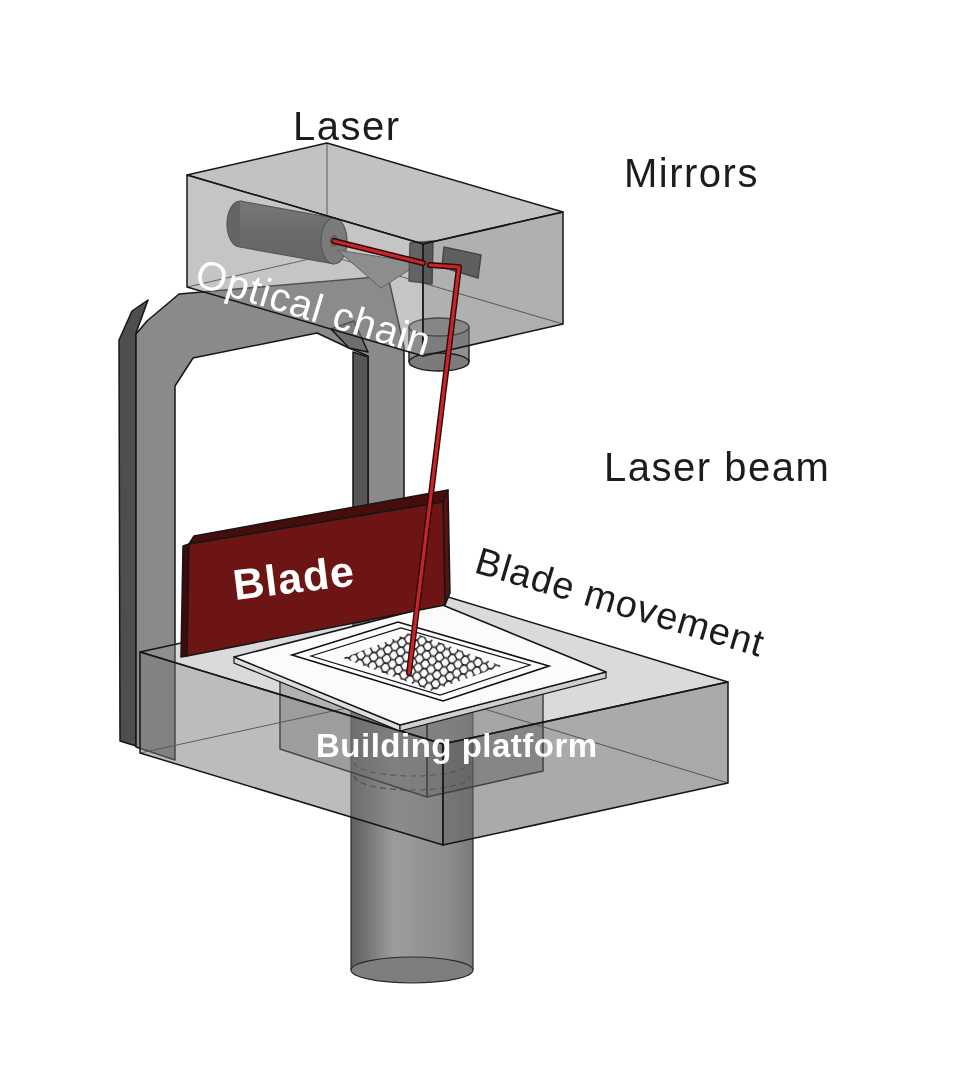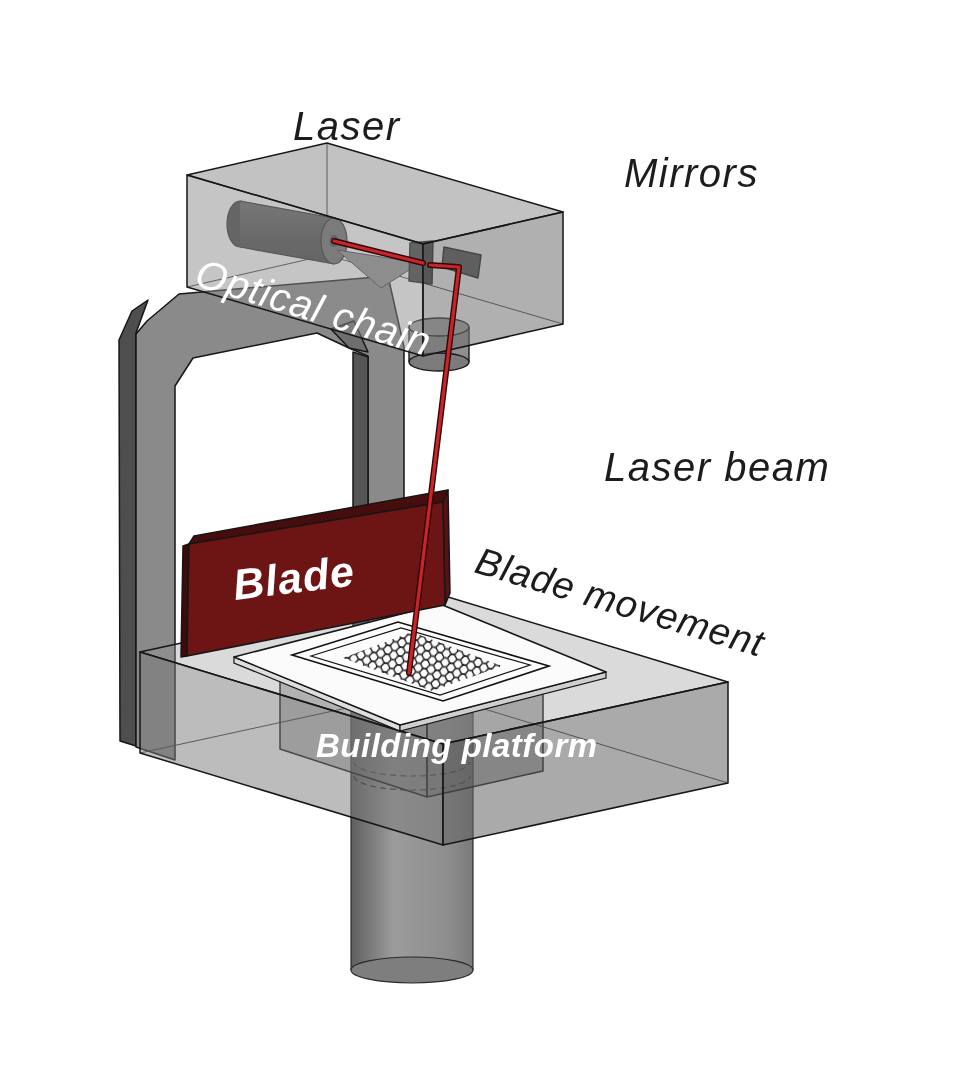--- a/index.html
+++ b/index.html
@@ -3,21 +3,21 @@
 <meta charset="utf-8">
 <title>Diagram</title>
 <style>
   html, body {
     margin: 0; padding: 0;
     width: 961px; height: 1080px;
     background: #ffffff;
     font-family: "Liberation Sans", sans-serif;
     overflow: hidden;
   }
-  .stage { position: relative; width: 961px; height: 1080px; font-style: italic; }
+  .stage { position: relative; width: 961px; height: 1080px; }
   svg { position: absolute; left: 0; top: 0; }
   .lbl-black {
     font-size: 40px; font-weight: 400; fill: #1c1c1c; letter-spacing: 1.5px;
   }
   .lbl-black-sm {
     font-size: 38px; font-weight: 400; fill: #1c1c1c; letter-spacing: 1px;
   }
   .lbl-white {
     font-size: 40px; font-weight: 400; fill: #ffffff; letter-spacing: 1px;
   }

